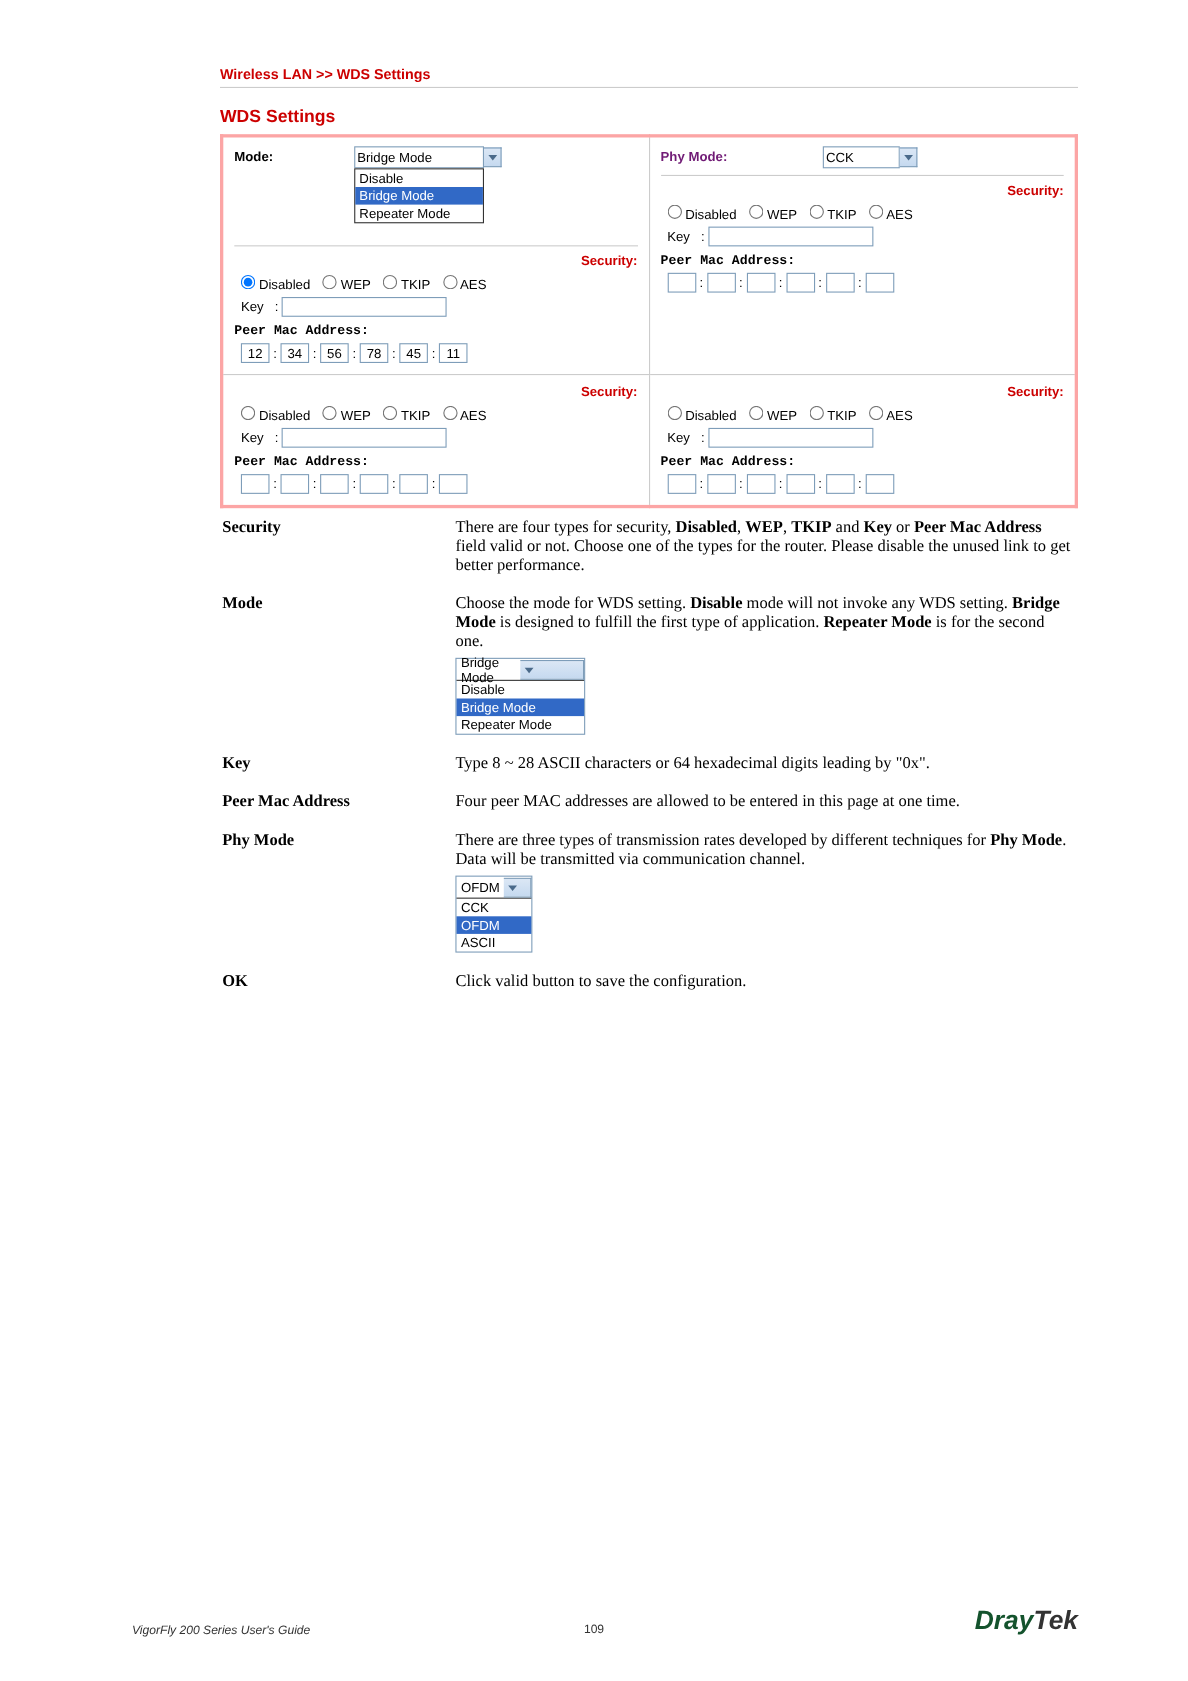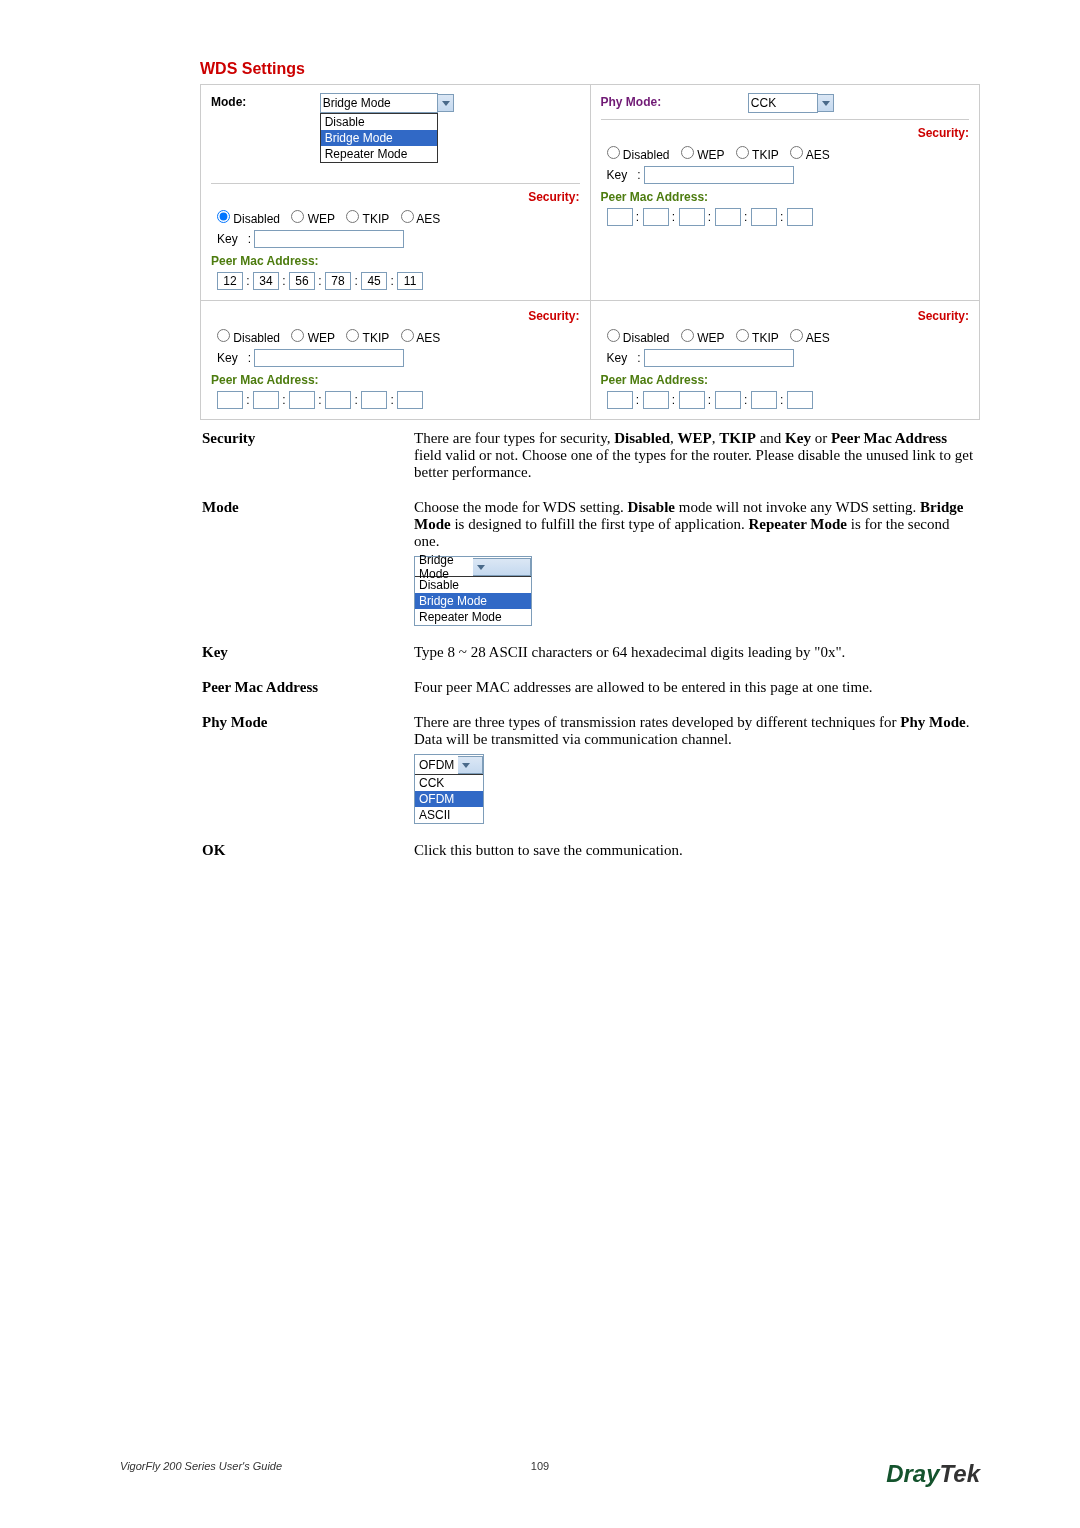--- a/index.html
+++ b/index.html
@@ -1,26 +1,26 @@
 <!DOCTYPE html>
 <html><head>
 <meta charset="utf-8">
 <style>
 * { margin: 0; padding: 0; box-sizing: border-box; }
 body { font-family: Arial, sans-serif; background: #fff; width: 1080px; height: 1528px; position: relative; }
 .page { padding: 60px 100px 40px 200px; }
 .breadcrumb { color: #cc0000; font-size: 13px; font-weight: bold; margin-bottom: 18px; }
 .breadcrumb hr { border: none; border-top: 1px solid #ccc; margin-top: 4px; }
 .section-title { color: #cc0000; font-size: 16px; font-weight: bold; margin-bottom: 6px; }
-.wds-box { border: 1px solid #fca5a5; border-collapse: collapse; width: 100%; font-size: 12px; }
+.wds-box { border: 3px solid #fca5a5; border-collapse: collapse; width: 100%; font-size: 12px; }
 .wds-box td { border: 1px solid #ccc; padding: 8px 10px; vertical-align: top; width: 50%; }
 .mode-row td hr { border: none; border-top: 1px solid #ccc; margin: 6px 0; }
 .field-label { color: #000; font-weight: bold; display: inline-block; }
 .sec-label { color: #cc0000; font-weight: bold; text-align: right; }
-.peer-label { color: #4d7c0f; font-weight: bold; }
+.peer-label { color: #000000; font-weight: bold; font-family: Liberation Mono, monospace; }
 .select { border: 1px solid #7e9db9; background: #fff; font-size: 12px; padding: 1px 2px; width: 118px; height: 20px; vertical-align: middle; }
 .select-arrow { display: inline-block; width: 16px; height: 18px; background: linear-gradient(#dbe7f5,#c5d9ef); border: 1px solid #7e9db9; border-left: none; vertical-align: middle; position: relative; }
 .select-arrow::after { content: ""; position: absolute; top: 6px; left: 4px; border-left: 4px solid transparent; border-right: 4px solid transparent; border-top: 5px solid #4a6a8a; }
 .dropdown-wrap { position: relative; display: inline-block; }
 .dropdown-open { position: absolute; left: 0; top: 20px; background: #fff; border: 1px solid #333; font-size: 12px; z-index: 2; width: 118px; }
 .dropdown-open div { padding: 1px 4px; color: #000; }
 .dropdown-open .sel { background: #3169c6; color: #fff; }
 .radio-row { margin: 6px 0 4px 6px; }
 .radio-row label { margin-right: 8px; }
 .keyrow { margin: 4px 0 6px 6px; }
@@ -36,32 +36,33 @@
 .dd2 .toprow { display: flex; align-items: center; height: 20px; border-bottom: 1px solid #333; }
 .dd2 .toprow span { flex: 1; padding: 0 4px; }
 .dd2 .options { border-top: none; }
 .dd2 .options div { padding: 1px 4px; }
 .dd2 .options .sel { background: #3169c6; color: #fff; }
 .dd3 { border: 1px solid #7e9db9; width: 70px; font-size: 12px; font-family: Arial,sans-serif; margin-top: 6px; }
 .dd3 .toprow { display: flex; align-items: center; height: 20px; border-bottom: 1px solid #333; }
 .dd3 .toprow span { flex: 1; padding: 0 4px; }
 .dd3 .options div { padding: 1px 4px; }
 .dd3 .options .sel { background: #3169c6; color: #fff; }
-.footer { position: absolute; bottom: 40px; left: 0; right: 0; padding: 0 100px 0 120px; display: flex; justify-content: space-between; align-items: flex-start; margin-top: 37px; }
+.footer { position: absolute; bottom: 40px; left: 0; right: 0; padding: 0 100px 0 120px; display: flex; justify-content: space-between; align-items: flex-end; margin-top: 37px; }
 .footer-left { font-size: 11px; font-style: italic; color: #333; }
 .footer-page { font-size: 11px; color: #333; position: absolute; left: 50%; transform: translateX(-50%); }
 .logo { font-size: 24px; font-weight: bold; font-style: italic; }
 .logo .dray { color: #14532d; }
 .logo .tek { color: #333; }
 hr.cell-divider { border: none; border-top: 1px solid #ccc; margin: 6px -2px; }
 </style>
 </head>
 <body>
 
 <div class="page">
+  <div class="breadcrumb"><span>Wireless LAN &gt;&gt; WDS Settings</span><hr></div>
 
   <div class="section-title">WDS Settings</div>
 
   <table class="wds-box">
     <tbody>
         <tr class="mode-row">
       <td>
         <span class="field-label">Mode:</span>
         &nbsp;&nbsp;&nbsp;&nbsp;&nbsp;&nbsp;&nbsp;&nbsp;&nbsp;&nbsp;&nbsp;&nbsp;&nbsp;&nbsp;&nbsp;&nbsp;&nbsp;&nbsp;&nbsp;&nbsp;
         <span class="dropdown-wrap">
@@ -207,21 +208,21 @@
           <div class="options">
             <div>CCK</div>
             <div class="sel">OFDM</div>
             <div>ASCII</div>
           </div>
         </div>
       </td>
     </tr>
     <tr>
       <td class="lbl">OK</td>
-      <td>Click this button to save the communication.</td>
+      <td>Click valid button to save the configuration.</td>
     </tr>
   </tbody>
     </table>
 </div>
 
 <div class="footer">
   <span class="footer-left">VigorFly 200 Series User's Guide</span>
   <span class="footer-page">109</span>
   <span class="logo"><span class="dray">Dray</span><span class="tek">Tek</span></span>
 </div>

